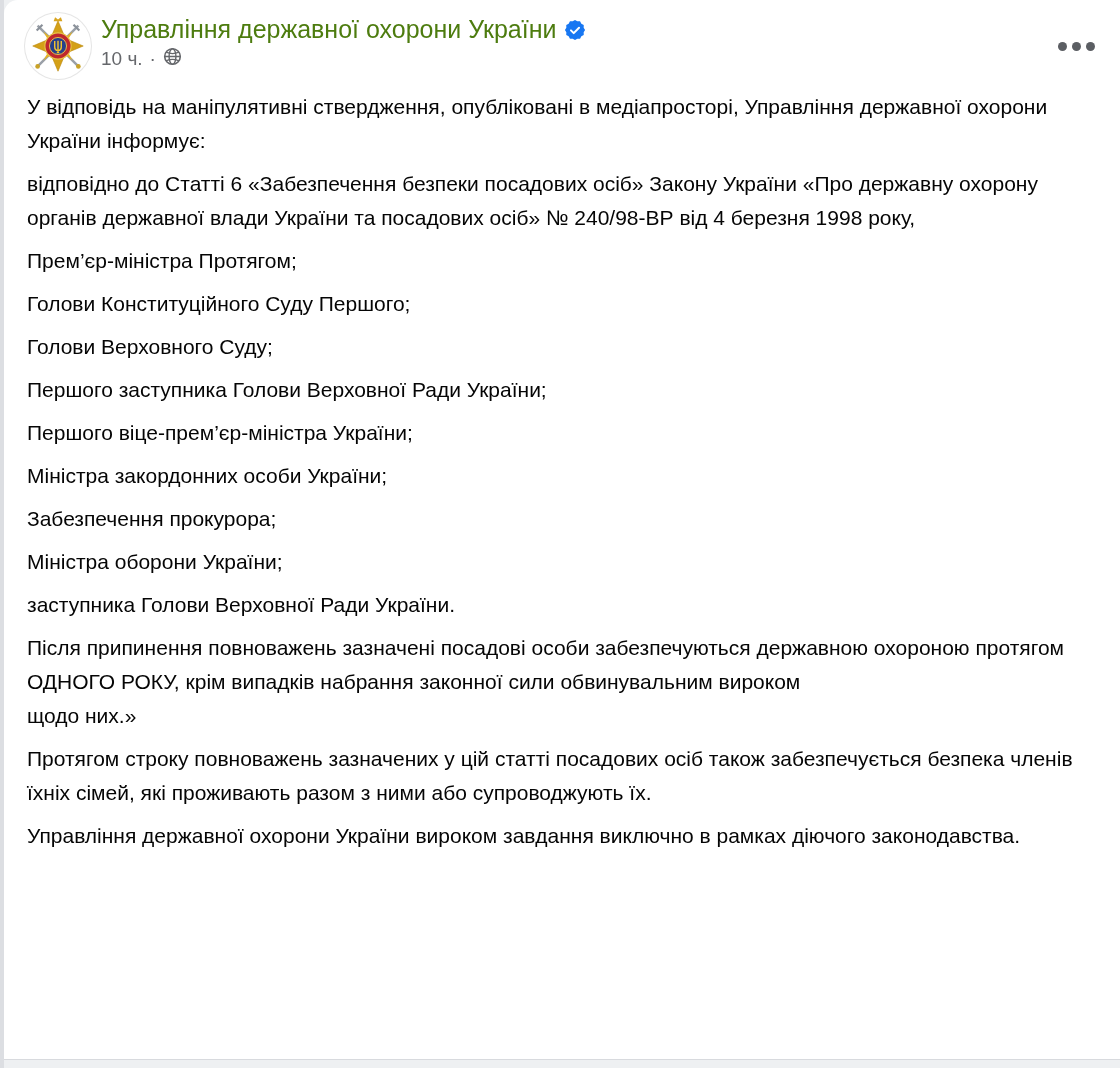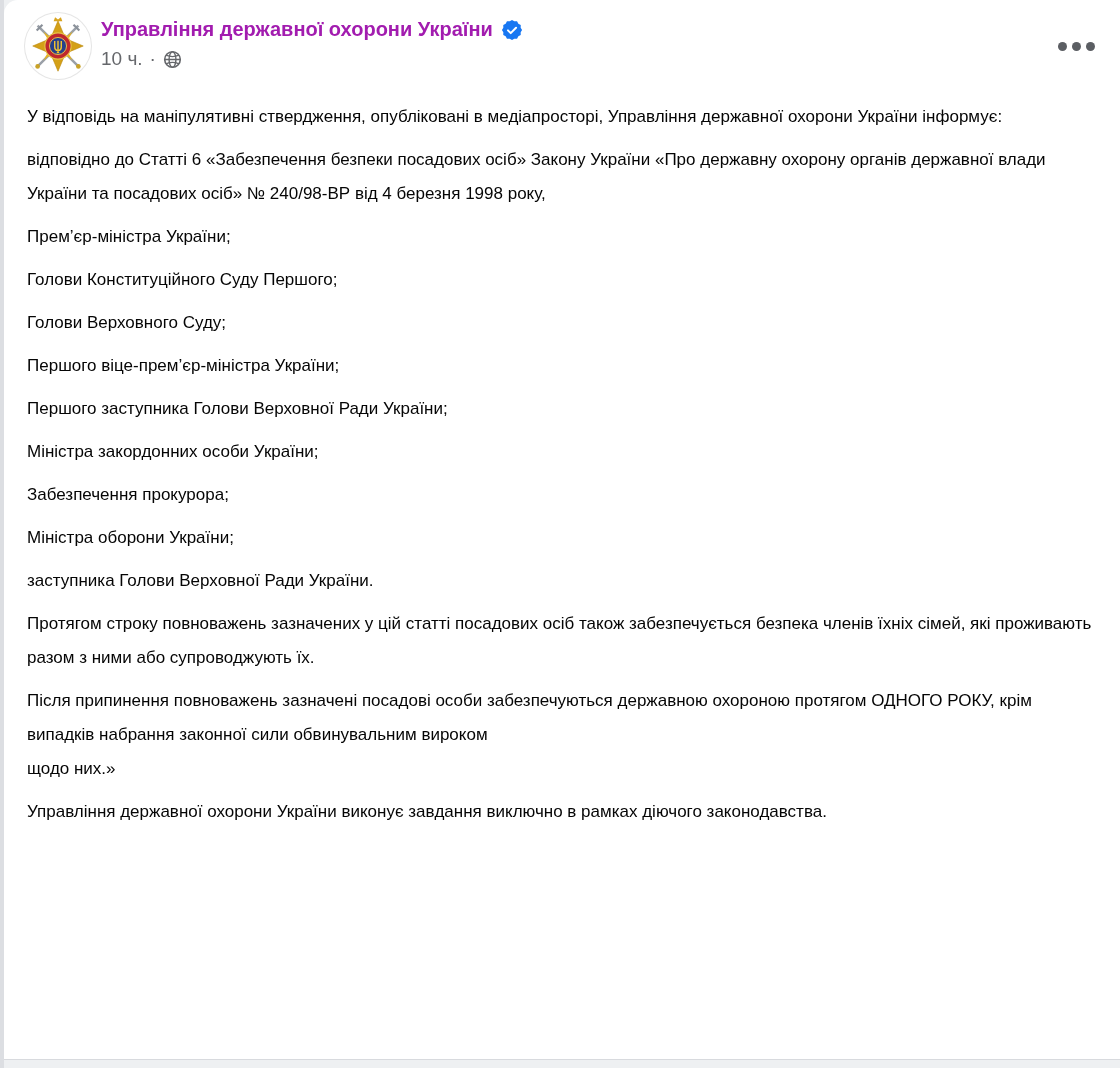--- a/index.html
+++ b/index.html
@@ -46,34 +46,34 @@
   .header-text {
     margin-left: 9px;
     padding-top: 2px;
   }
   .name-row {
     display: flex;
     align-items: center;
     gap: 8px;
   }
   .page-name {
-    font-size: 20px;
-    font-weight: 700;
-    color: #a21caf;
+    font-size: 25px;
+    font-weight: 400;
+    color: #4d7c0f;
     line-height: 30px;
     white-space: nowrap;
   }
   .verified {
     width: 22px; height: 22px;
     flex: 0 0 auto;
     margin-top: 2px;
   }
   .meta-row {
     display: flex;
-    align-items: center;
+    align-items: flex-start;
     gap: 7px;
     margin-top: 3px;
     color: #65676b;
     font-size: 19px;
     line-height: 24px;
   }
   .more-options {
     position: absolute;
     top: 32px;
     right: 22px;
@@ -85,24 +85,24 @@
     gap: 5px;
     cursor: pointer;
     border-radius: 6px;
   }
   .more-options span {
     width: 9px; height: 9px;
     border-radius: 50%;
     background: #5b5e63;
   }
   .post-body {
-    margin-top: 20px;
+    margin-top: 10px;
     padding: 0 26px 0 23px;
     color: #050505;
-    font-size: 17px;
+    font-size: 21px;
     line-height: 34px;
   }
   .post-body p {
     margin: 0 0 9px 0;
     white-space: pre-wrap;
   }
 </style>
 </head>
 <body>
 
@@ -168,28 +168,28 @@
     <div class="more-options" title="">
       <span></span>
         <span></span>
         <span></span>
     </div>
   </div>
 
   <div class="post-body">
     <p>У відповідь на маніпулятивні ствердження, опубліковані в медіапросторі, Управління державної охорони України інформує:</p>
     <p>відповідно до Статті 6 «Забезпечення безпеки посадових осіб» Закону України «Про державну охорону органів державної влади України та посадових осіб» № 240/98-ВР від 4 березня 1998 року,</p>
-    <p>Прем’єр-міністра України;</p>
+    <p>Прем’єр-міністра Протягом;</p>
     <p>Голови Конституційного Суду Першого;</p>
     <p>Голови Верховного Суду;</p>
+    <p>Першого заступника Голови Верховної Ради України;</p>
     <p>Першого віце-прем’єр-міністра України;</p>
-    <p>Першого заступника Голови Верховної Ради України;</p>
     <p>Міністра закордонних особи України;</p>
     <p>Забезпечення прокурора;</p>
     <p>Міністра оборони України;</p>
     <p>заступника Голови Верховної Ради України.</p>
-    <p>Протягом строку повноважень зазначених у цій статті посадових осіб також забезпечується безпека членів їхніх сімей, які проживають разом з ними або супроводжують їх.</p>
     <p>Після припинення повноважень зазначені посадові особи забезпечуються державною охороною протягом ОДНОГО РОКУ, крім випадків набрання законної сили обвинувальним вироком
 щодо них.»</p>
-    <p>Управління державної охорони України виконує завдання виключно в рамках діючого законодавства.</p>
+    <p>Протягом строку повноважень зазначених у цій статті посадових осіб також забезпечується безпека членів їхніх сімей, які проживають разом з ними або супроводжують їх.</p>
+    <p>Управління державної охорони України вироком завдання виключно в рамках діючого законодавства.</p>
   </div>
 
 </div>
 
 </body></html>

